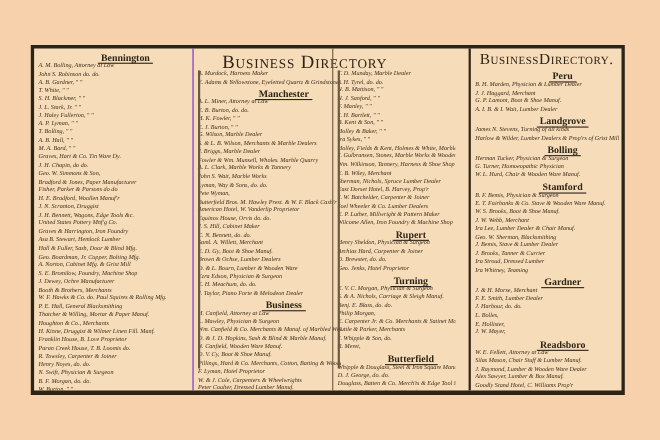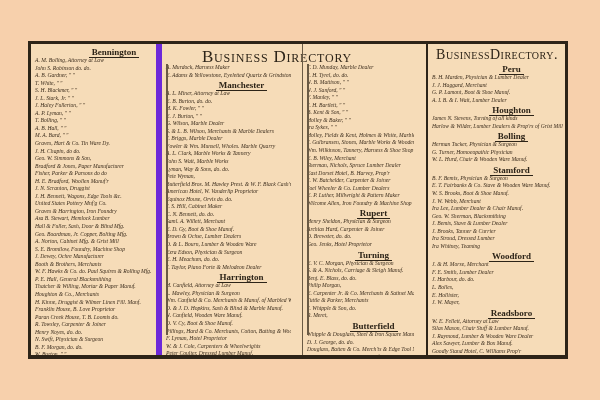--- a/index.html
+++ b/index.html
@@ -1,20 +1,20 @@
 <!DOCTYPE html>
 <html><head>
 <meta charset="utf-8">
 <style>
   html,body{margin:0;padding:0;}
   body{width:600px;height:400px;background:#f7d0ac;position:relative;overflow:hidden;font-family:"Liberation Serif","DejaVu Serif",serif;color:#3a2a1a;}
   .frame{position:absolute;left:28px;top:41px;width:540px;height:318px;border:3px solid #2d2418;border-bottom-width:4px;background:#f6dcb8;box-sizing:border-box;}
   .col{position:absolute;top:0;bottom:0;overflow:hidden;box-sizing:border-box;padding:2px 3px 0 4px;}
   .col1{left:0;width:136px;}
-  .col2{left:125px;width:135px;border-left:6px solid #6d28d9;}
+  .col2{left:144px;width:135px;border-left:1px solid #6d28d9;}
   .col3{left:271px;width:112px;border-left:1px solid #6a5a44;}
   .col4{left:395px;width:139px;border-left:2px solid #2d2418;}
   .title{font-size:14px;letter-spacing:0.5px;text-align:center;color:#2d2418;font-variant:small-caps;margin:1px 0 0;white-space:nowrap;line-height:16px;}
   .title-wide{position:absolute;left:136px;top:3px;width:220px;text-align:center;font-size:17px;letter-spacing:0.8px;font-variant:small-caps;color:#2d2418;white-space:nowrap;}
   .town{font-size:9px;text-align:center;font-weight:bold;color:#2d2418;line-height:10px;margin-top:1px;}
   .town span{border-bottom:1px solid #2d2418;padding:0 3px;margin-left:29px;}
   .entry{font-size:5.6px;font-style:italic;line-height:7.55px;white-space:nowrap;color:#3b2c1c;}
   .col2 .body{margin-top:18px;}
   .col3 .body{margin-top:18px;}
   .rule{position:absolute;left:4px;top:20px;bottom:20px;border-left:2px solid #6a5a44;}
@@ -93,21 +93,21 @@
         <div class="entry">Equinox House, Orvis  do.  do.</div>
         <div class="entry">J. S. Hill, Cabinet Maker</div>
         <div class="entry">C. N. Bennett,  do.  do.</div>
         <div class="entry">Saml. A. Willett, Merchant</div>
         <div class="entry">E. D. Gy, Boot &amp; Shoe Manuf.</div>
         <div class="entry">Brown &amp; Ochse, Lumber Dealers</div>
         <div class="entry">D. &amp; L. Bourn, Lumber &amp; Wooden Ware</div>
         <div class="entry">Ezra Edson, Physician &amp; Surgeon</div>
         <div class="entry">E. H. Meachum,  do.  do.</div>
         <div class="entry">J. Taylor, Piano Forte &amp; Melodeon Dealer</div>
-        <div class="town"><span>Harrington</span></div>
+        <div class="town"><span>Business</span></div>
         <div class="entry">H. Canfield, Attorney at Law</div>
         <div class="entry">L. Mawley, Physician &amp; Surgeon</div>
         <div class="entry">Wm. Canfield &amp; Co. Merchants &amp; Manuf. of Marbled Wooden Ware</div>
         <div class="entry">O. &amp; J. D. Hopkins, Sash &amp; Blind &amp; Marble Manuf.</div>
         <div class="entry">N. Canfield, Wooden Ware Manuf.</div>
         <div class="entry">O. V. Cy, Boot &amp; Shoe Manuf.</div>
         <div class="entry">Pillings, Hard &amp; Co. Merchants, Cotton, Batting &amp; Wooden Ware</div>
         <div class="entry">F. Lyman, Hotel Proprietor</div>
         <div class="entry">W. &amp; J. Cole, Carpenters &amp; Wheelwrights</div>
         <div class="entry">Peter Coulter, Dressed Lumber Manuf.</div>
@@ -157,39 +157,39 @@
       </div>
     </div>
   <div class="col col4">
     <div class="title">BusinessDirectory.</div>
   <div class="body">
         <div class="town"><span>Peru</span></div>
         <div class="entry">B. H. Marden, Physician &amp; Lumber Dealer</div>
         <div class="entry">J. J. Haggard, Merchant</div>
         <div class="entry">G. P. Lamont, Boot &amp; Shoe Manuf.</div>
         <div class="entry">A. I. B. &amp; I. Wait, Lumber Dealer</div>
-        <div class="town"><span>Houghton</span></div>
+        <div class="town"><span>Landgrove</span></div>
         <div class="entry">James N. Stevens, Turning of all kinds</div>
         <div class="entry">Harlow &amp; Wilder, Lumber Dealers &amp; Prop'rs of Grist Mill</div>
         <div class="town"><span>Bolling</span></div>
         <div class="entry">Herman Tucker, Physician &amp; Surgeon</div>
         <div class="entry">G. Turner, Homoeopathic Physician</div>
         <div class="entry">W. L. Hurd, Chair &amp; Wooden Ware Manuf.</div>
         <div class="town"><span>Stamford</span></div>
         <div class="entry">B. F. Bemis, Physician &amp; Surgeon</div>
         <div class="entry">E. T. Fairbanks &amp; Co. Stave &amp; Wooden Ware Manuf.</div>
         <div class="entry">W. S. Brooks, Boot &amp; Shoe Manuf.</div>
         <div class="entry">J. W. Webb, Merchant</div>
         <div class="entry">Ira Lee, Lumber Dealer &amp; Chair Manuf.</div>
         <div class="entry">Geo. W. Sherman, Blacksmithing</div>
         <div class="entry">J. Bemis, Stave &amp; Lumber Dealer</div>
         <div class="entry">J. Brooks, Tanner &amp; Currier</div>
         <div class="entry">Ira Stroud, Dressed Lumber</div>
         <div class="entry">Ira Whitney, Teaming</div>
-        <div class="town"><span>Woodford</span></div>
+        <div class="town"><span>Gardner</span></div>
         <div class="entry">J. &amp; H. Morse, Merchant</div>
         <div class="entry">F. E. Smith, Lumber Dealer</div>
         <div class="entry">J. Harbour,    do.    do.</div>
         <div class="entry">L. Bolles,</div>
         <div class="entry">E. Hollister,</div>
         <div class="entry">J. W. Mayer,</div>
         <div class="town"><span>Readsboro</span></div>
         <div class="entry">W. E. Fellett, Attorney at Law</div>
         <div class="entry">Silas Mason, Chair Stuff &amp; Lumber Manuf.</div>
         <div class="entry">J. Raymond, Lumber &amp; Wooden Ware Dealer</div>

